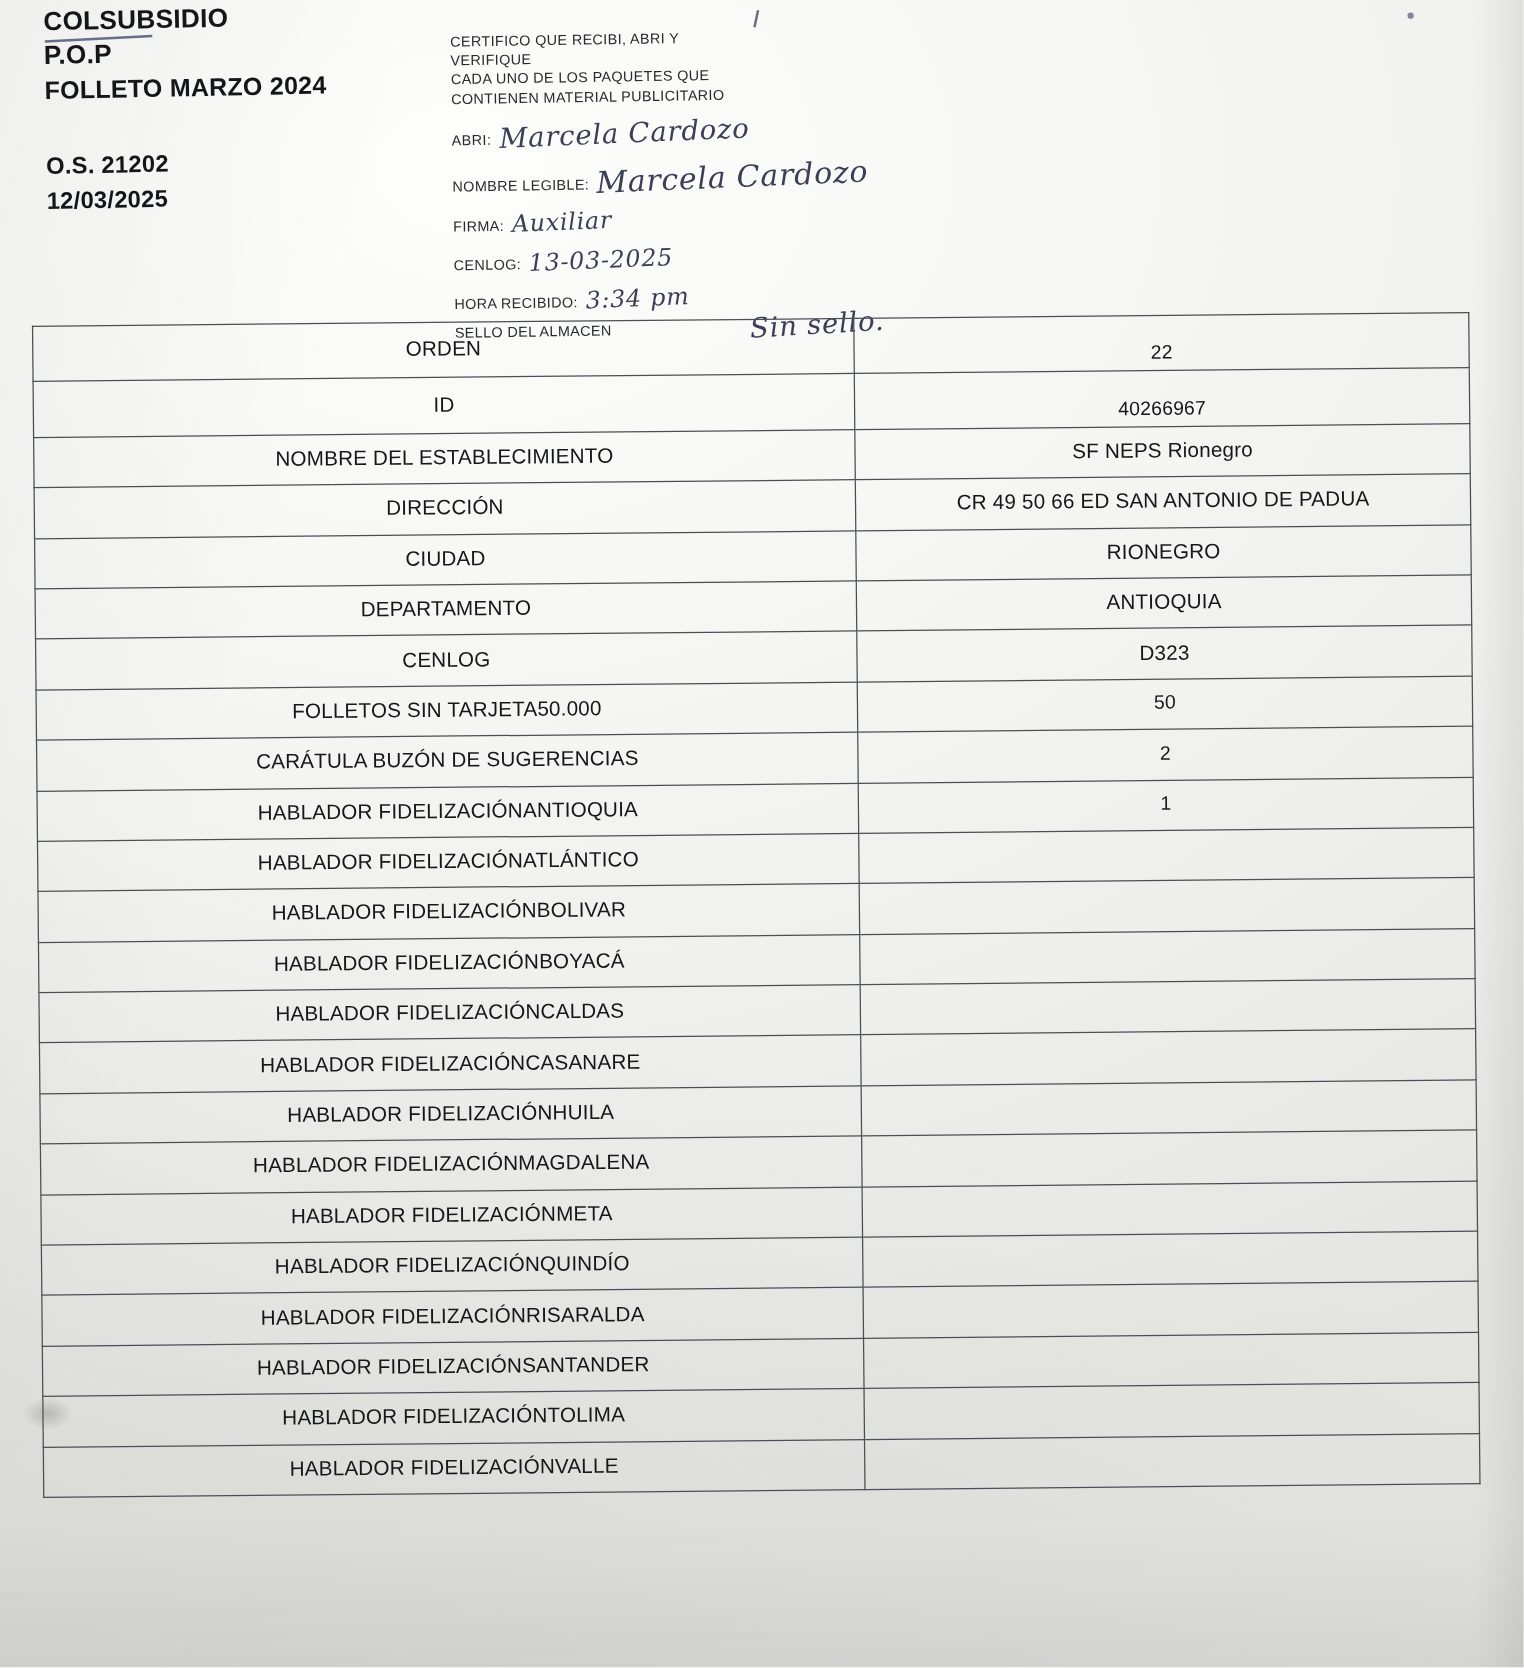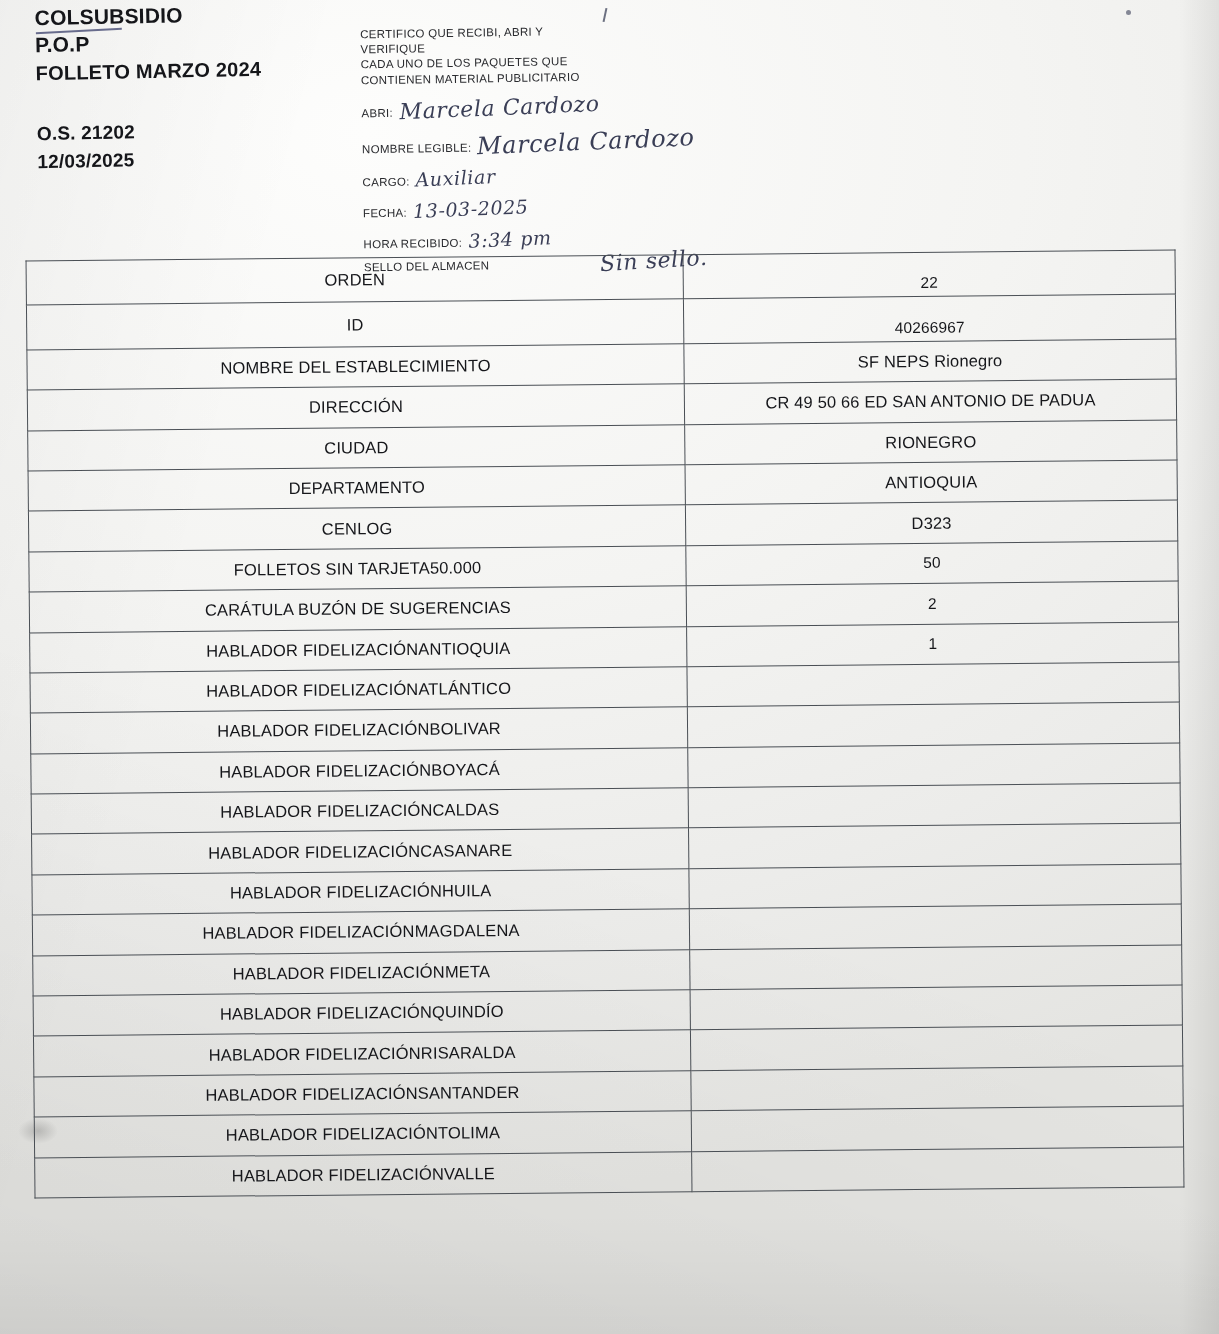--- a/index.html
+++ b/index.html
@@ -214,25 +214,25 @@
 
   <div class="field">
     <span class="lbl">ABRI:</span>
     <span class="hand">Marcela Cardozo</span>
   </div>
   <div class="field">
     <span class="lbl">NOMBRE LEGIBLE:</span>
     <span class="hand lg">Marcela Cardozo</span>
   </div>
   <div class="field">
-    <span class="lbl">CARGO:</span>
+    <span class="lbl">FIRMA:</span>
     <span class="hand sm">Auxiliar</span>
   </div>
   <div class="field">
-    <span class="lbl">FECHA:</span>
+    <span class="lbl">CENLOG:</span>
     <span class="hand sm">13-03-2025</span>
   </div>
   <div class="field">
     <span class="lbl">HORA RECIBIDO:</span>
     <span class="hand sm">3:34 pm</span>
   </div>
   <div class="field">
     <span class="lbl">SELLO DEL ALMACEN</span>
   </div>
 </div>

